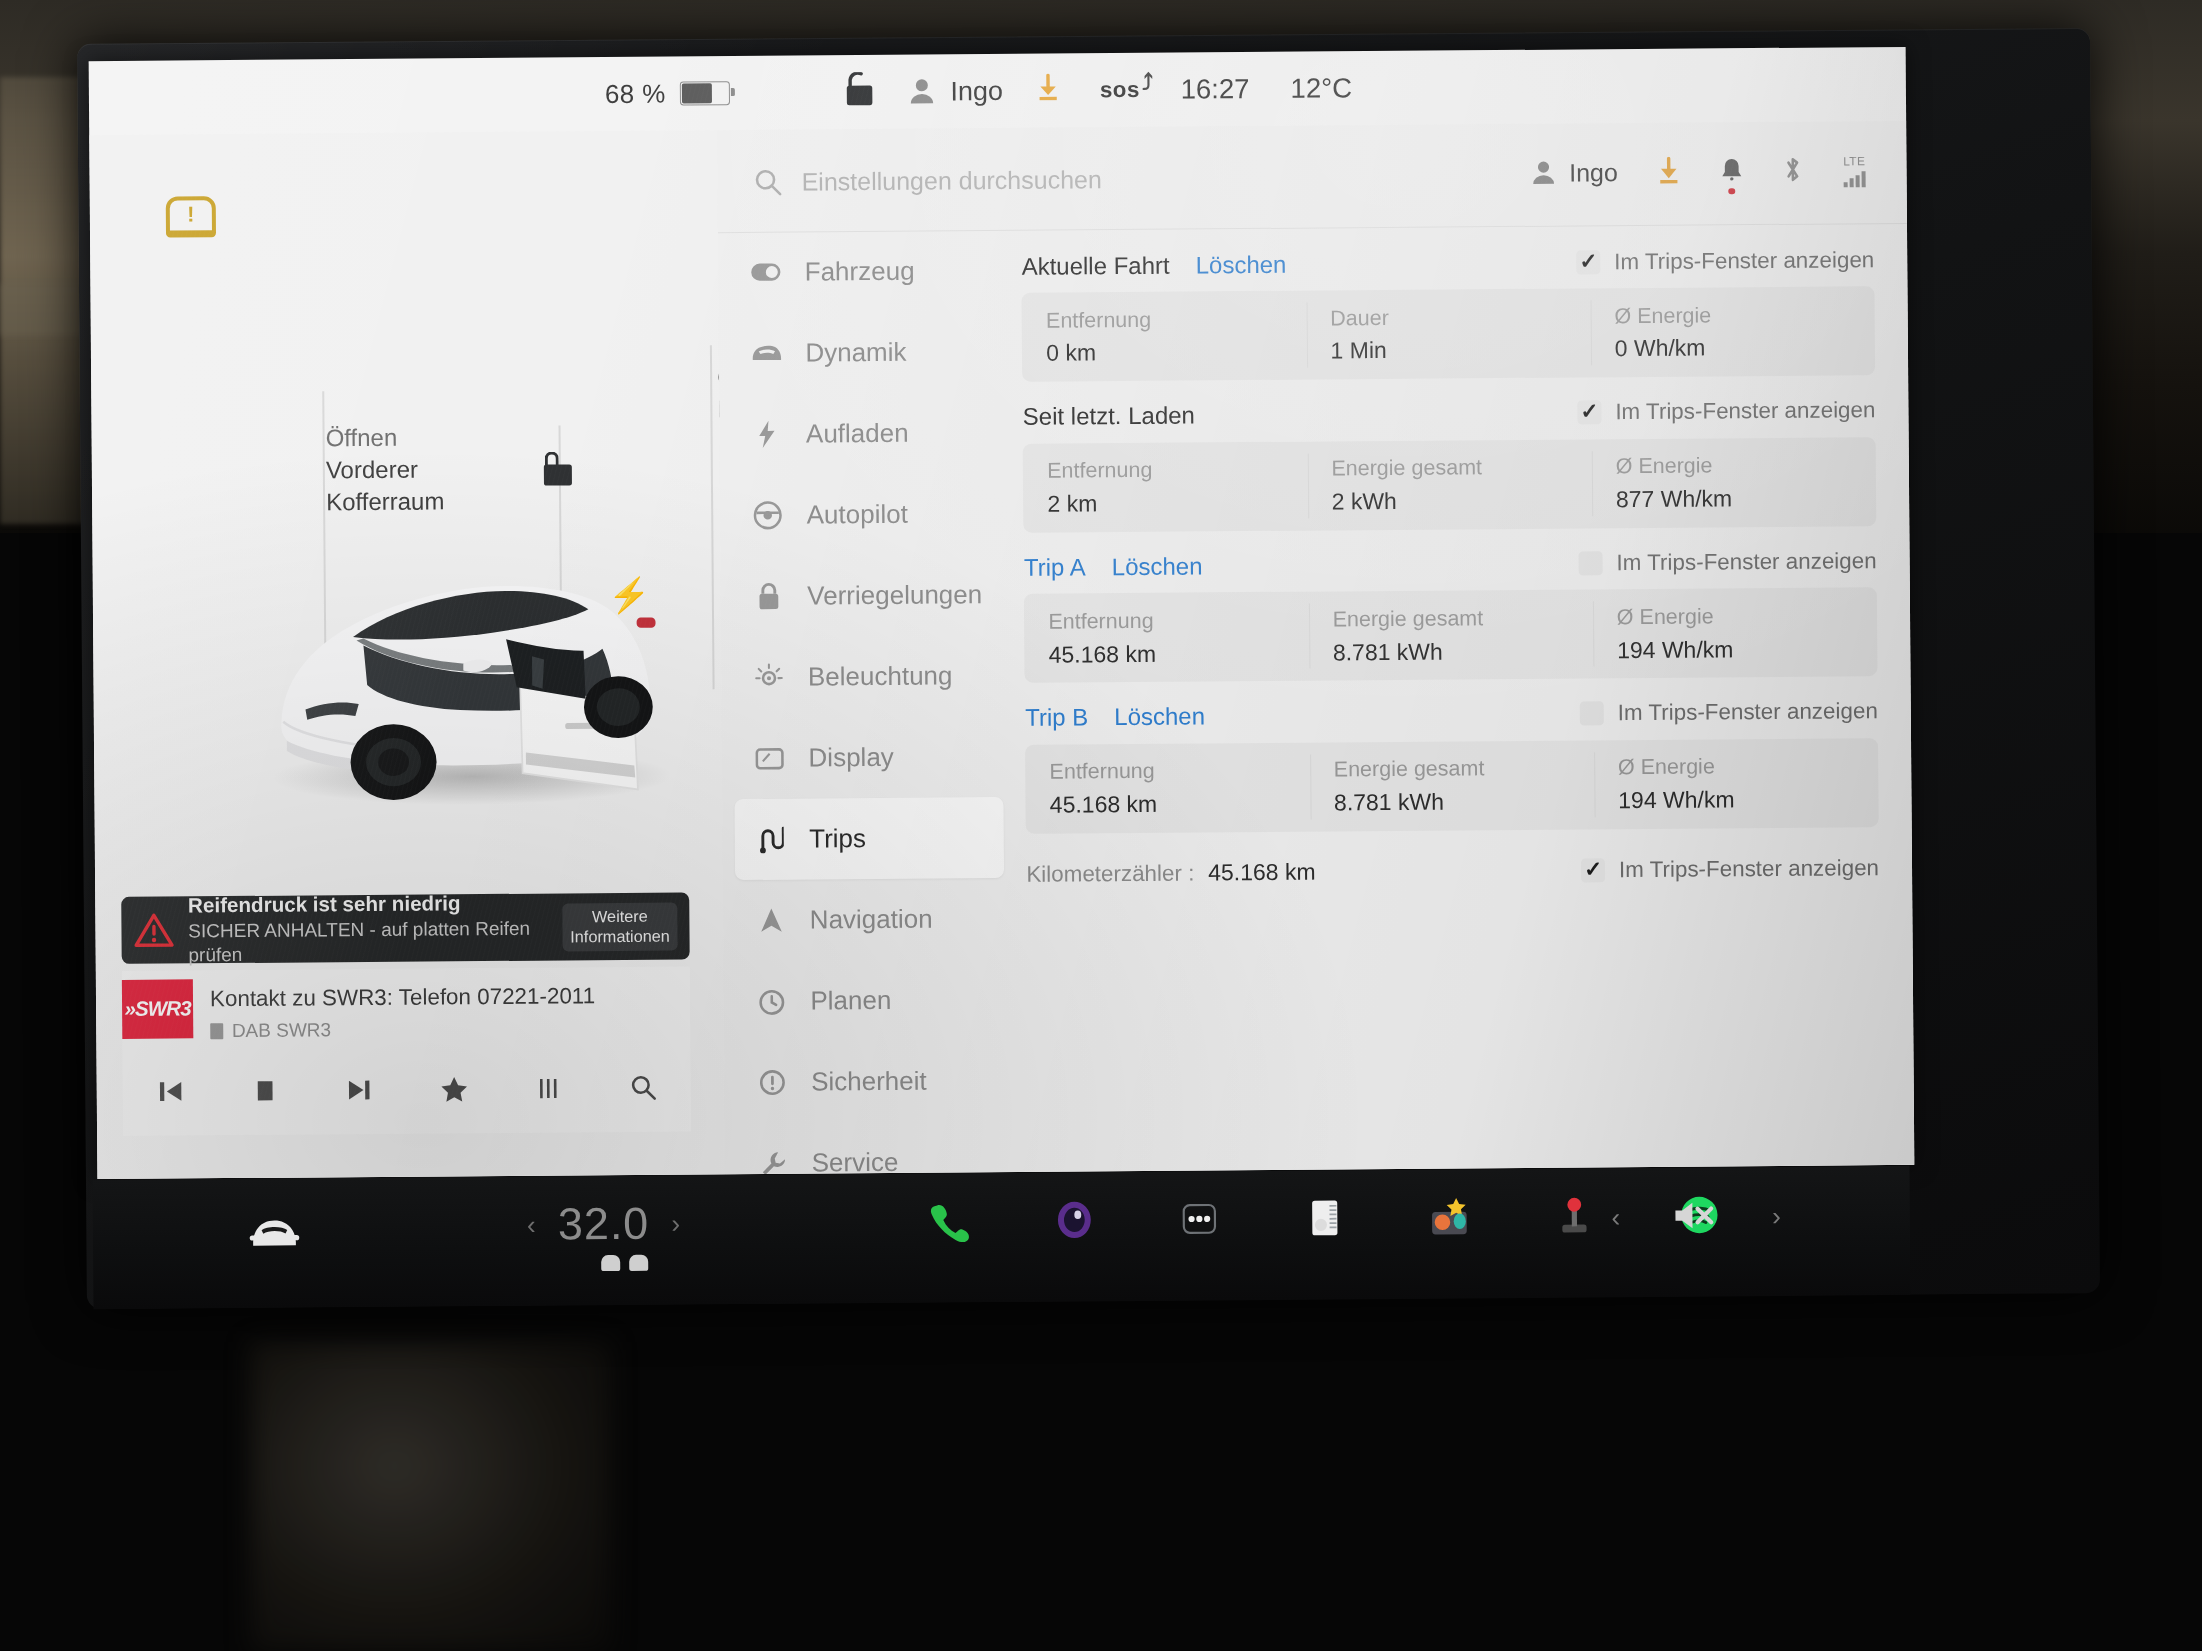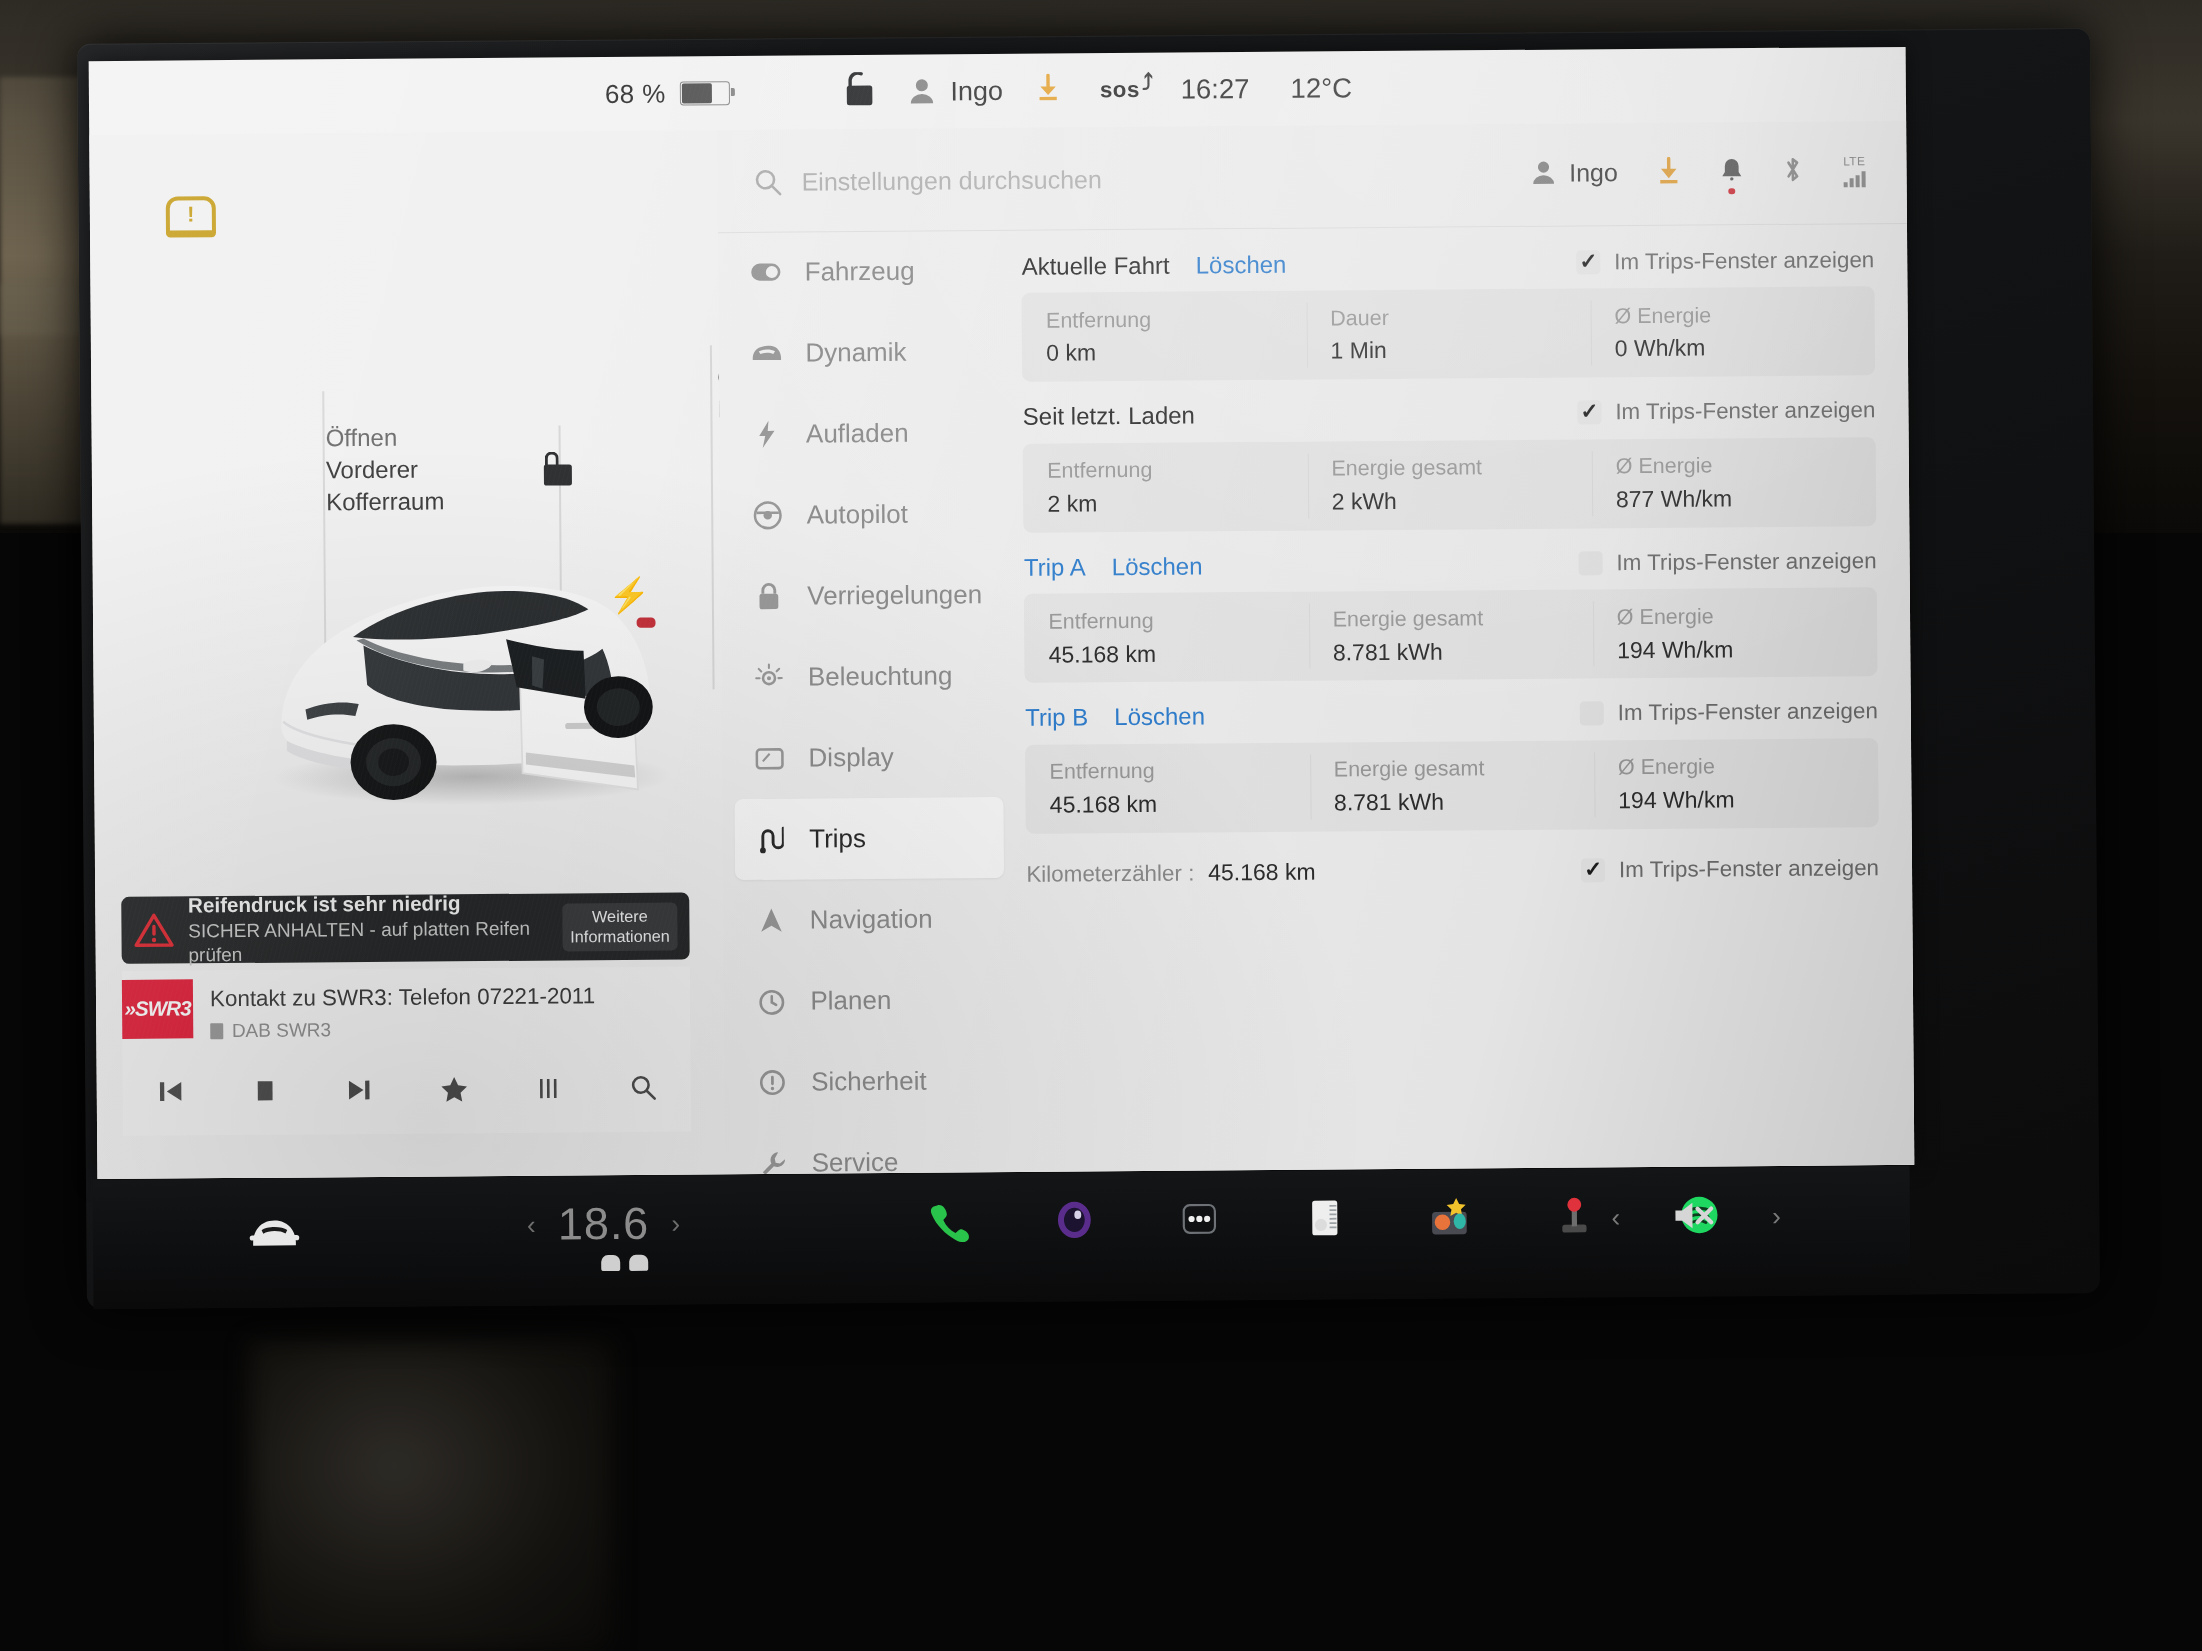--- a/index.html
+++ b/index.html
@@ -623,21 +623,21 @@
     <span class="dock-car">
       <svg width="53" height="40" viewBox="0 0 62 46">
           <path d="M6 34 C6 24 12 14 20 11 C26 8 36 8 42 11 C50 14 56 24 56 34 L56 38 L6 38 Z" fill="#e8e8e8"></path>
           <path d="M16 20 C22 15 40 15 46 20 L44 24 C38 20 24 20 18 24 Z" fill="#1a1a1a"></path>
           <rect x="2" y="26" width="9" height="6" rx="3" fill="#e8e8e8"></rect>
           <rect x="51" y="26" width="9" height="6" rx="3" fill="#e8e8e8"></rect>
         </svg>
     </span>
     <span class="dock-temp">
       <span class="chev">‹</span>
-      <span class="val">18.6</span>
+      <span class="val">32.0</span>
       <span class="chev">›</span>
     </span>
     <span class="dock-seats">
         <i></i>
         <i></i>
       </span>
 
     <span class="apps">
       <span class="app">
         <svg width="45" height="45" viewBox="0 0 52 52">

